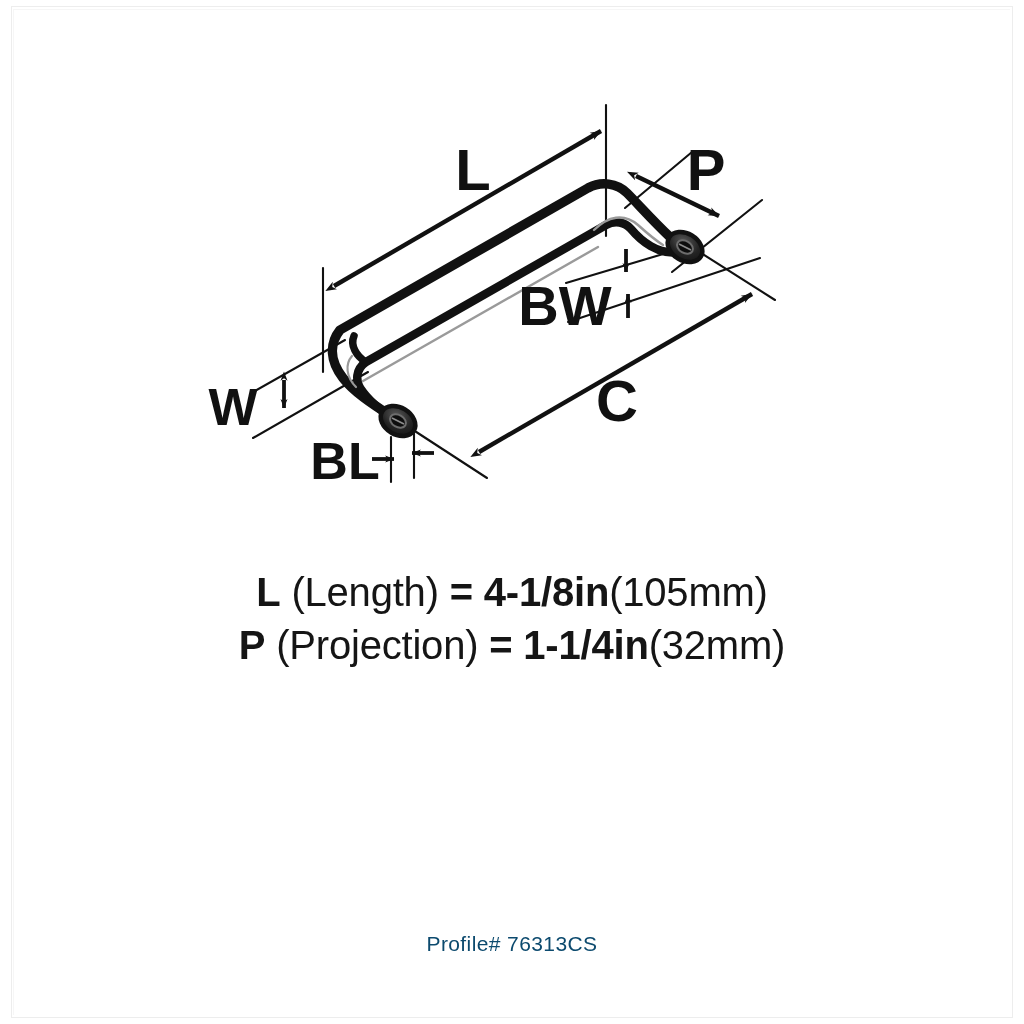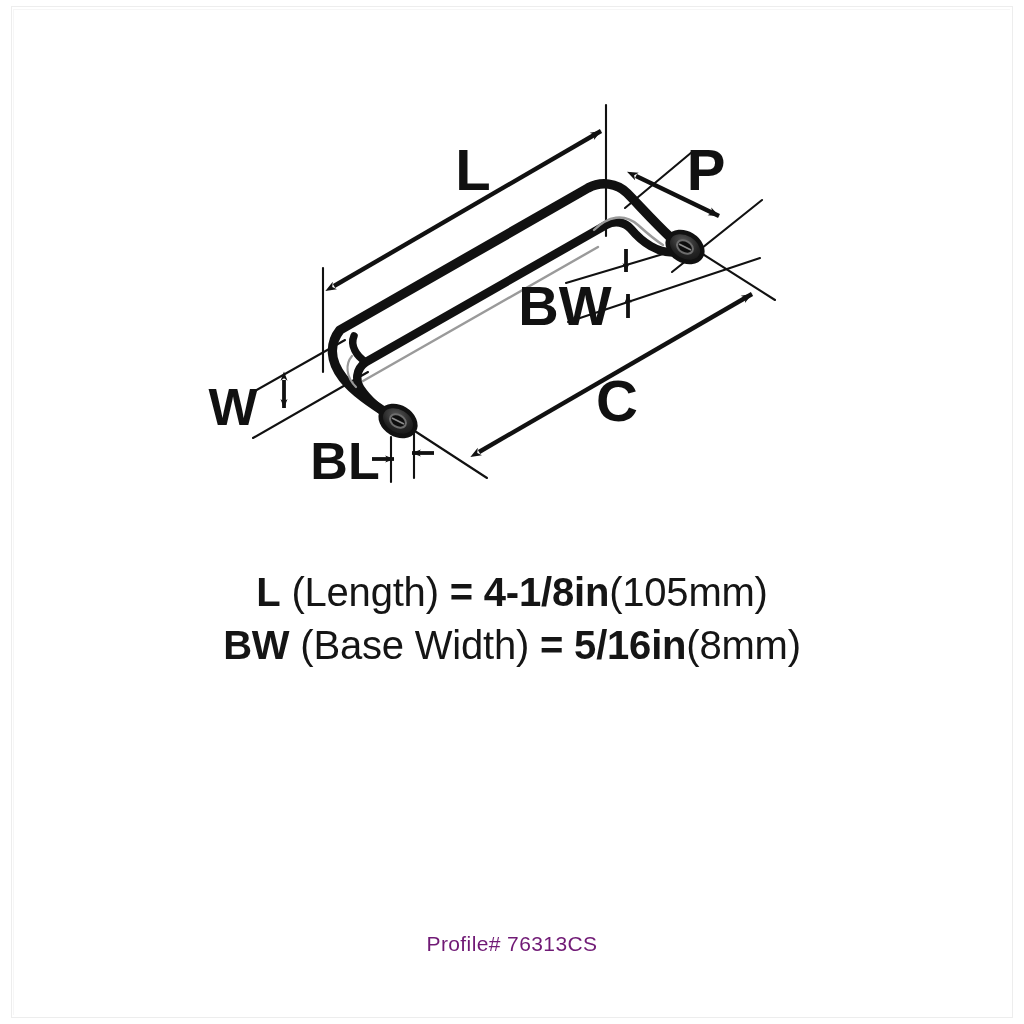--- a/index.html
+++ b/index.html
@@ -93,21 +93,21 @@
     font-weight: 400;
   }
   #profile-line {
     position: absolute;
     left: 0;
     top: 932px;
     width: 1024px;
     text-align: center;
     font-size: 21px;
     font-weight: 400;
-    color: #701a75;
+    color: #0c4a6e;
     letter-spacing: 0.4px;
   }
 </style>
 </head>
 <body>
 
 <div id="page">
 
   <div id="frame-border"></div>
   <div id="frame-border-2"></div>
@@ -222,18 +222,18 @@
         <text x="706" y="190" font-size="58" text-anchor="middle">P</text>
         <text x="617" y="421" font-size="58" text-anchor="middle">C</text>
         <text x="345" y="479" font-size="52" text-anchor="middle">BL</text>
         <text x="565" y="325" font-size="56" text-anchor="middle">BW</text>
       </g>
     </svg>
   </div>
 
   <div id="spec-list">
       <div class="spec-row"><span class="sym">L</span> <span class="nm">(Length)</span><span class="val"> = </span><span class="val">4-1/8in</span><span class="metric">(105mm)</span></div>
-      <div class="spec-row"><span class="sym">BW</span> <span class="nm">(Base Width)</span><span class="val"> = </span><span class="val">5/16in</span><span class="metric">(8mm)</span></div>
+      <div class="spec-row"><span class="sym">P</span> <span class="nm">(Projection)</span><span class="val"> = </span><span class="val">1-1/4in</span><span class="metric">(32mm)</span></div>
     </div>
 
   <div id="profile-line">Profile# 76313CS</div>
 
 </div>
 
 </body></html>

